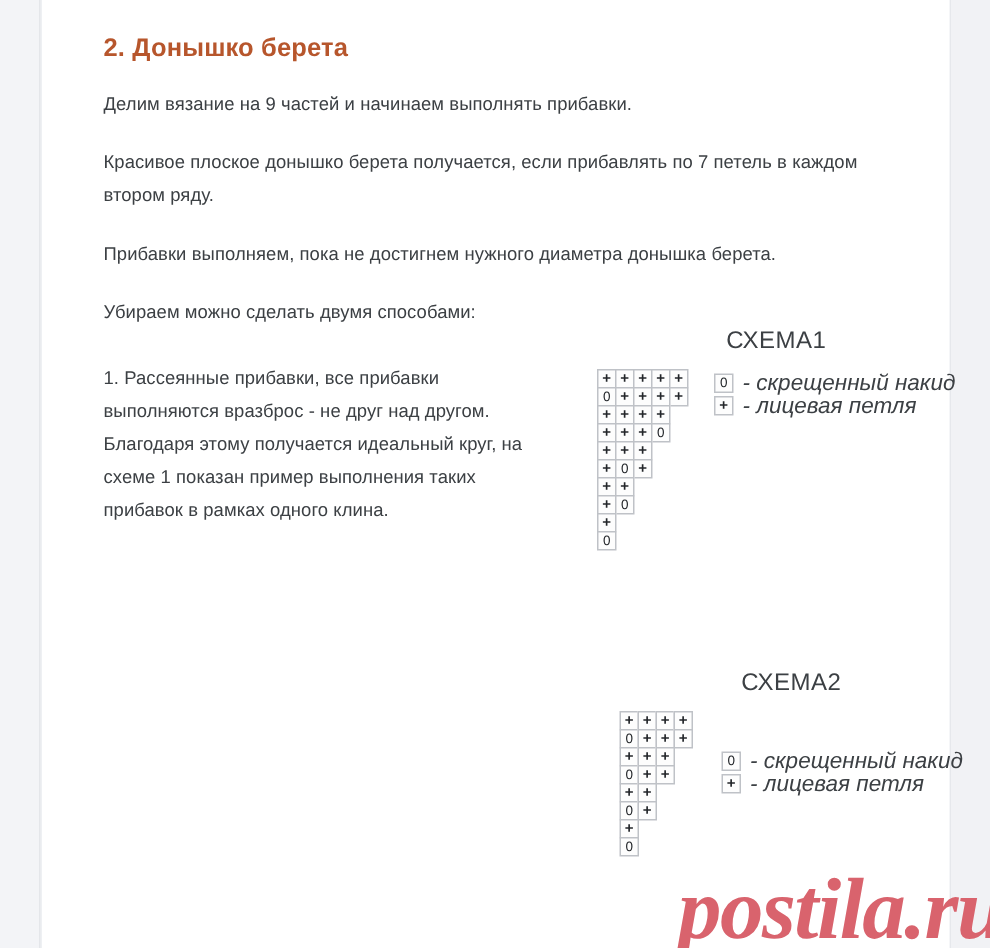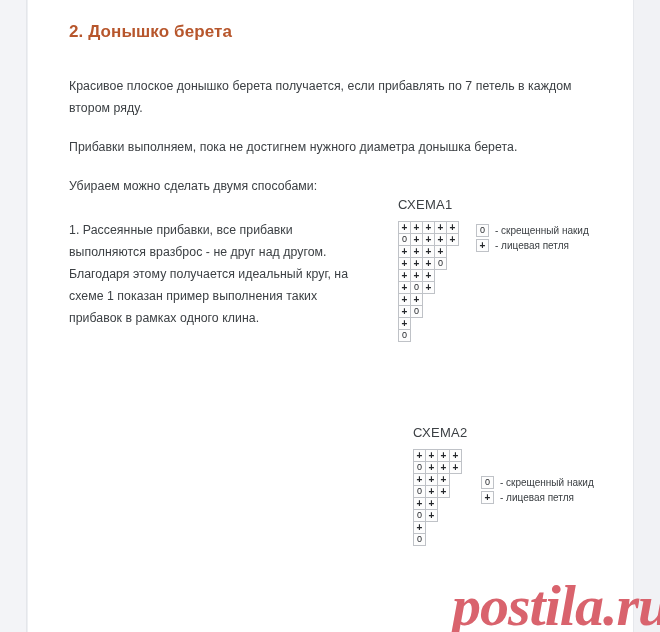--- a/index.html
+++ b/index.html
@@ -73,24 +73,25 @@
   }
   .col-left {
     width: 298px;
   }
 
   
   .schema-block {
     position: absolute;
   }
   .schema-title {
-    font-size: 13px;
+    font-size: 16px;
     color: #3c4044;
     letter-spacing: 0.3px;
     margin-bottom: 9px;
+    text-align: center;
   }
   .schema-body {
     display: flex;
     align-items: flex-start;
   }
   .grid-rows {
     display: flex;
     flex-direction: column;
   }
   .grid-row {
@@ -128,23 +129,24 @@
     border: 1px solid #bfc2c7;
     background: #fdfdfd;
     font-size: 9px;
     line-height: 11px;
     text-align: center;
     color: #23262a;
   }
   .legend-key.plus { font-weight: bold; font-size: 10px; }
   .legend-text {
     margin-left: 6px;
-    font-size: 10px;
+    font-size: 15px;
     color: #3c4044;
     white-space: nowrap;
+    font-style: italic;
   }
 
   
   #watermark {
     position: absolute;
     left: 452px;
     top: 572px;
     font-family: "Liberation Serif", "DejaVu Serif", serif;
     font-style: italic;
     font-weight: bold;
@@ -162,20 +164,21 @@
 
   <div id="left-band"></div>
   <div id="right-band"></div>
 
   <div id="sheet">
     <div id="content">
 
       <h1 class="doc-heading">2. Донышко берета</h1>
 
       <div style="height:16px"></div>
+      <p class="body-text">Делим вязание на 9 частей и начинаем выполнять прибавки.</p>
 
       <div style="height:17px"></div>
       <p class="body-text">Красивое плоское донышко берета получается, если прибавлять по 7 петель в каждом втором ряду.</p>
 
       <div style="height:17px"></div>
       <p class="body-text">Прибавки выполняем, пока не достигнем нужного диаметра донышка берета.</p>
 
       <div style="height:17px"></div>
       <p class="body-text">Убираем можно сделать двумя способами:</p>
 

